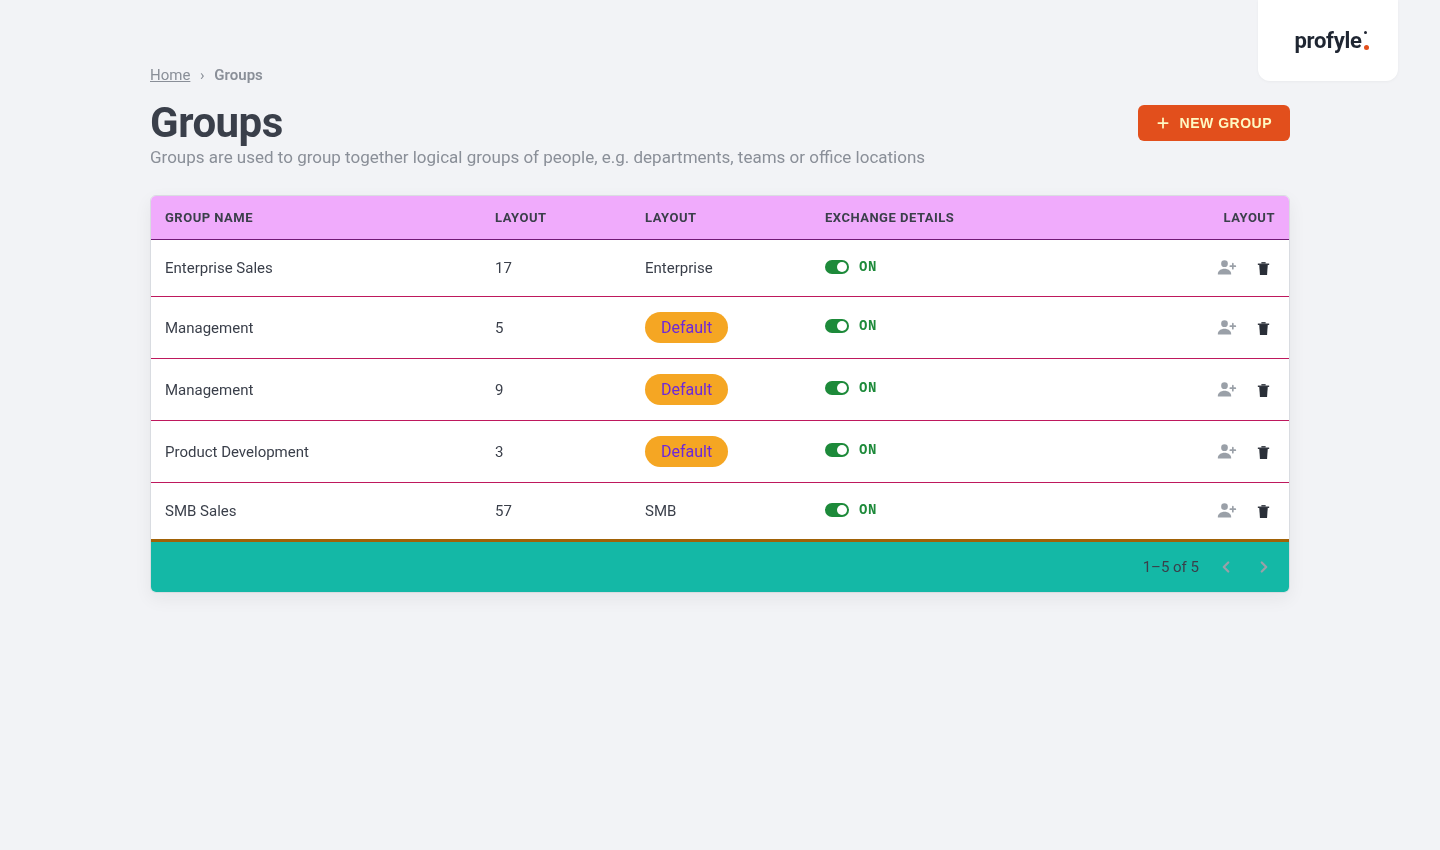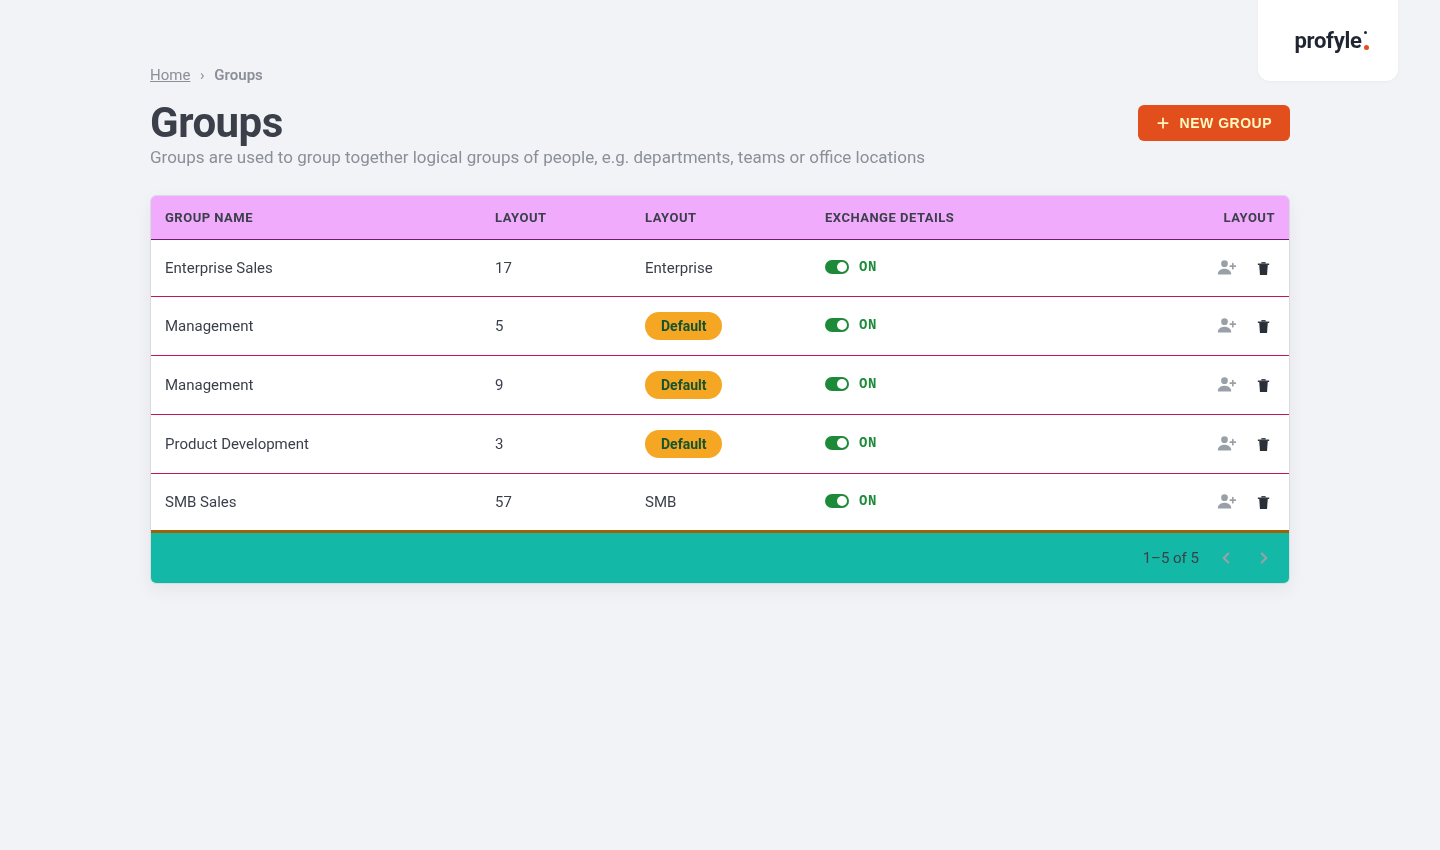--- a/index.html
+++ b/index.html
@@ -124,23 +124,23 @@
   }
   tbody tr:last-child td { border-bottom: 3px solid #a16207; }
   .col-name { width: 330px; }
   .col-people { width: 150px; }
   .col-layout { width: 180px; }
   .col-exchange { width: auto; }
   .col-actions { width: 110px; text-align: right; }
   .pill {
     display: inline-block;
     background: #f5a623;
-    color: #14532d;
-    font-size: 14px;
-    font-weight: 700;
+    color: #6d28d9;
+    font-size: 16px;
+    font-weight: 400;
     padding: 6px 16px;
     border-radius: 999px;
   }
   .toggle-wrap {
     display: inline-flex;
     align-items: center;
     gap: 10px;
     font-family: Liberation Mono, monospace;
   }
   .toggle {

